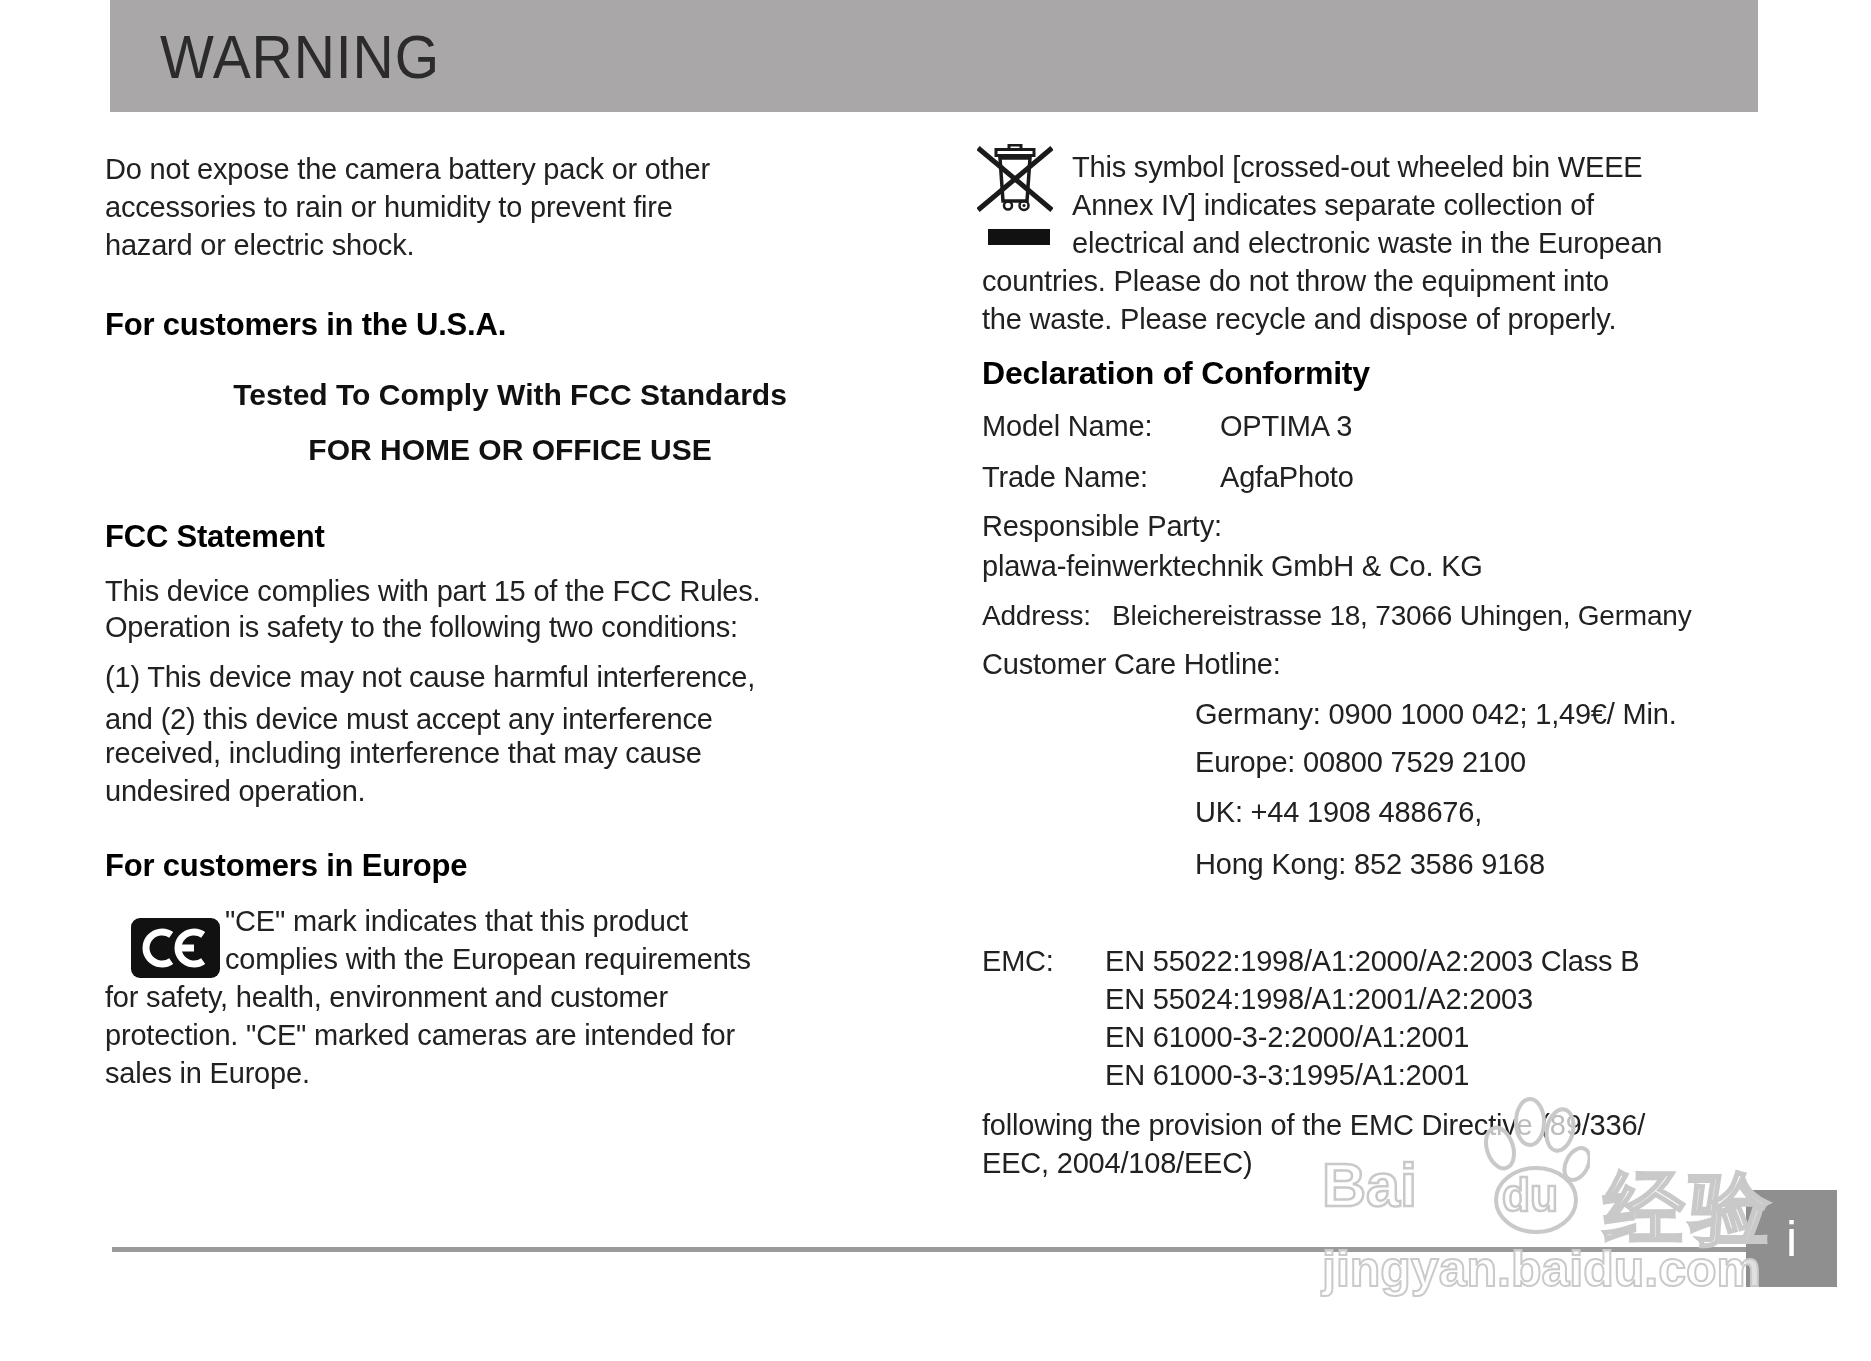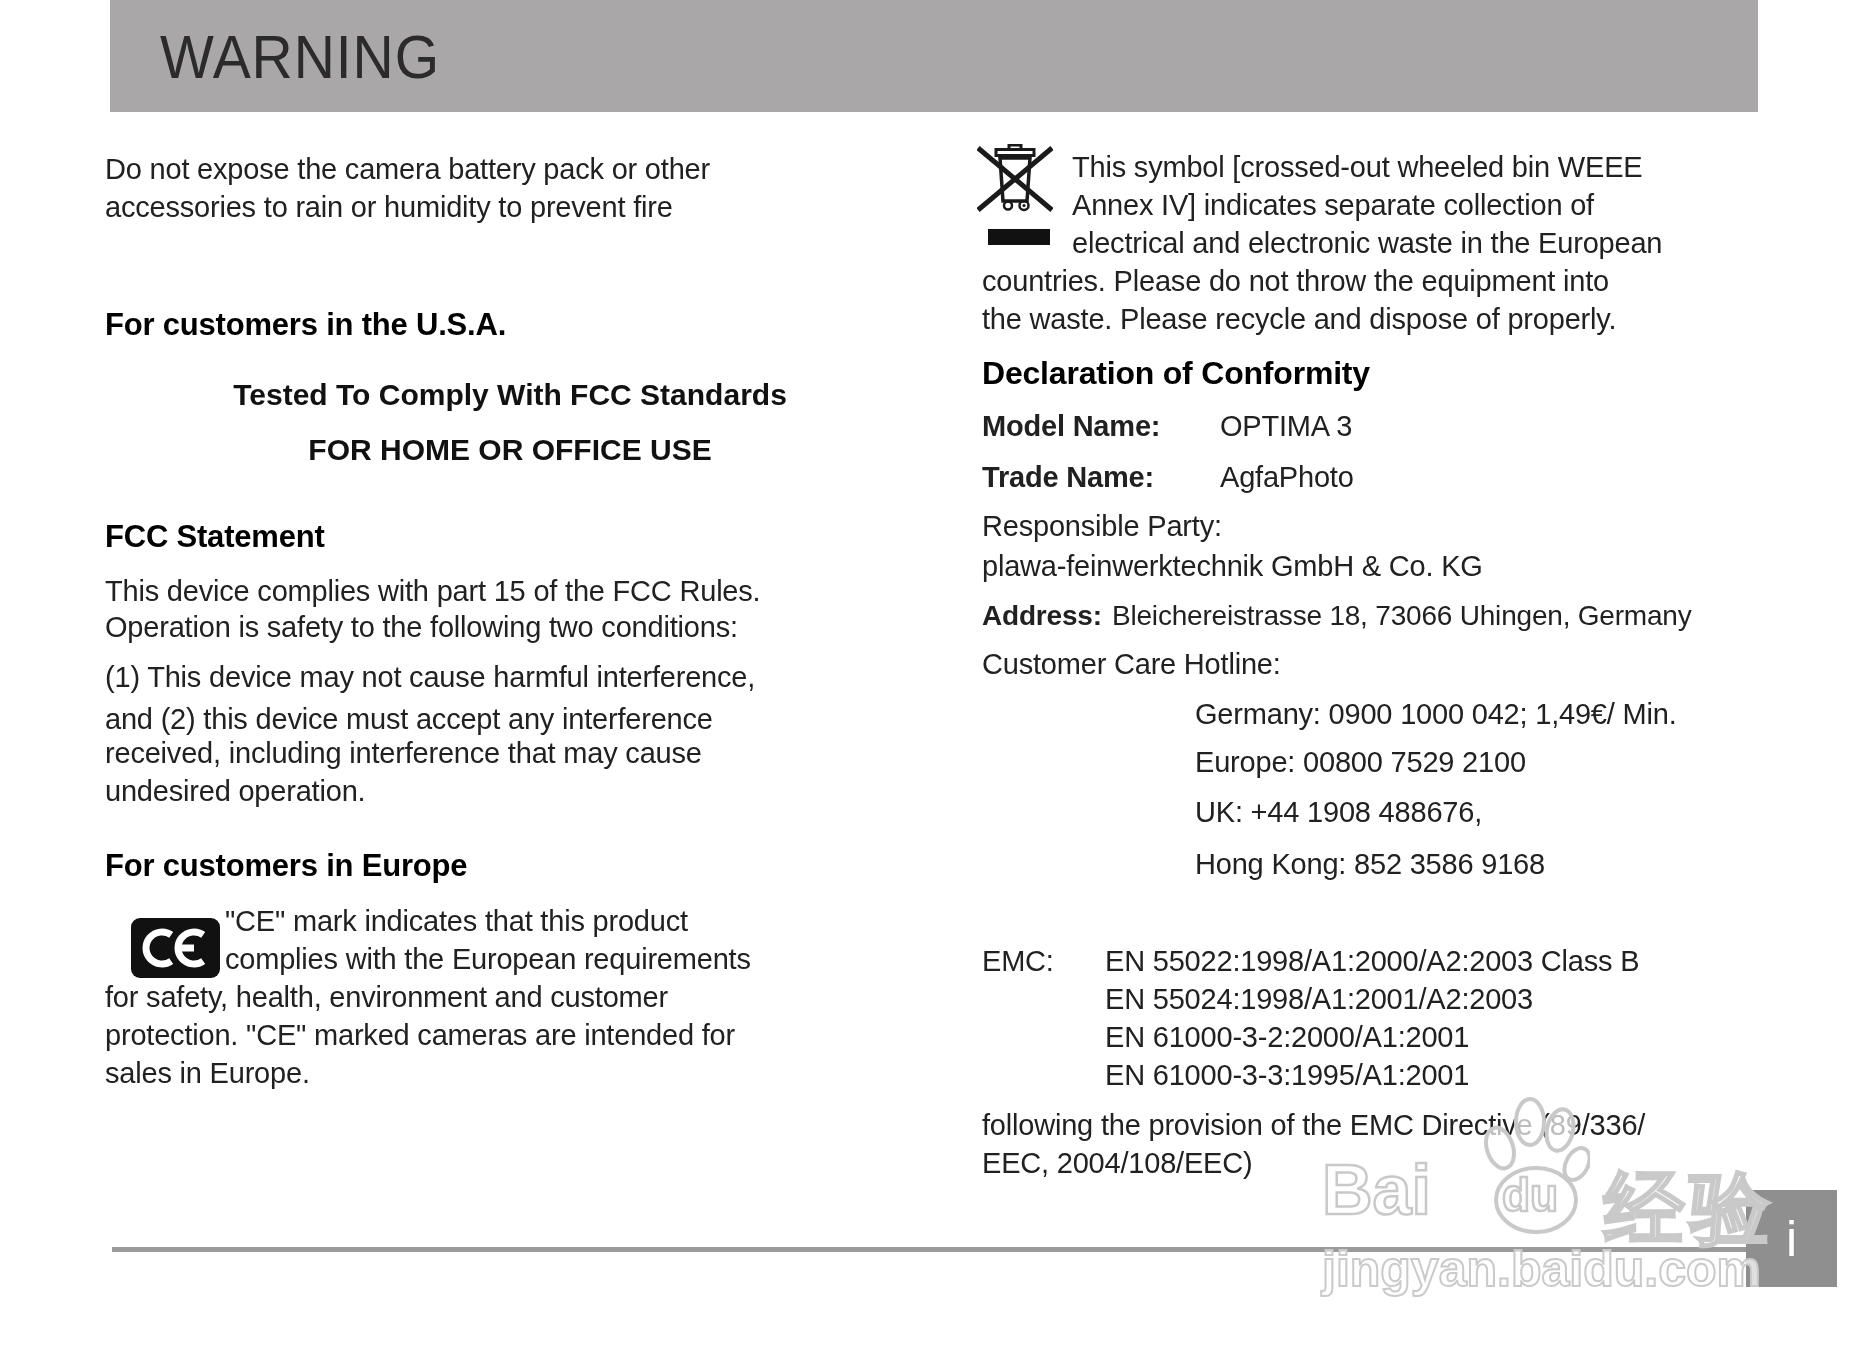--- a/index.html
+++ b/index.html
@@ -16,54 +16,55 @@
     transform:scaleX(0.92);transform-origin:left center;white-space:pre;
   }
 
   
   .ln{position:absolute;white-space:pre;font-size:29px;letter-spacing:-0.2px;color:#212121;}
   .h{font-size:31px;font-weight:700;color:#000000;}
   .banner{position:absolute;left:105px;width:810px;text-align:center;font-size:30px;font-weight:700;color:#111;white-space:pre;}
 
   
   .kv{position:absolute;left:982px;display:flex;font-size:29px;letter-spacing:-0.2px;white-space:pre;}
-  .kv .lbl{width:238px;font-weight:bold;}
+  .kv .lbl{width:238px;}
   .kv.addr{font-size:28px;}
   .kv.addr .lbl{width:130px;}
 
   
   .ce-svg{position:absolute;left:131px;top:918px;}
   .weee-svg{position:absolute;left:977px;top:144px;}
   .weee-bar{position:absolute;left:988px;top:229px;width:62px;height:16px;background:#111;}
 
   
   .rule{position:absolute;left:112px;top:1247px;width:1634px;height:5px;background:#9a9a9a;z-index:2;}
   .pagebox{position:absolute;left:1746px;top:1190px;width:91px;height:97px;background:#8f8f8f;z-index:3;
            display:flex;align-items:center;justify-content:center;color:#fff;font-size:50px;}
 
   
   .wm{position:absolute;z-index:6;pointer-events:none;font-weight:700;
       color:rgba(255,255,255,0.72);-webkit-text-stroke:2.5px #c9c9c9;white-space:pre;}
-  .wm-bai{left:1322px;top:1150px;font-size:70px;}
+  .wm-bai{left:1322px;top:1150px;font-size:61px;}
   .wm-cn{left:1604px;top:1156px;font-size:80px;letter-spacing:6px;}
   .wm-site{left:1322px;top:1240px;font-size:50px;-webkit-text-stroke:2px #cacaca;}
   .wm-du{left:1502px;top:1168px;font-size:46px;}
   .paw{position:absolute;left:1478px;top:1086px;z-index:6;pointer-events:none;}
 </style>
 </head>
 <body>
 
 <div class="page">
 
   <div class="warnbar">
     <div class="warntitle">WARNING</div>
   </div>
 
   <div class="ln" style="left:105px;top:153px">Do not expose the camera battery pack or other</div>
   <div class="ln" style="left:105px;top:191px">accessories to rain or humidity to prevent fire</div>
+  <div class="ln" style="left:105px;top:229px">hazard or electric shock.</div>
 
   <div class="ln h" style="left:105px;top:307px">For customers in the U.S.A.</div>
 
   <div class="banner" style="top:378px">Tested To Comply With FCC Standards</div>
   <div class="banner" style="top:433px">FOR HOME OR OFFICE USE</div>
 
   <div class="ln h" style="left:105px;top:519px">FCC Statement</div>
 
   <div class="ln" style="left:105px;top:575px">This device complies with part 15 of the FCC Rules.</div>
   <div class="ln" style="left:105px;top:611px">Operation is safety to the following two conditions:</div>

